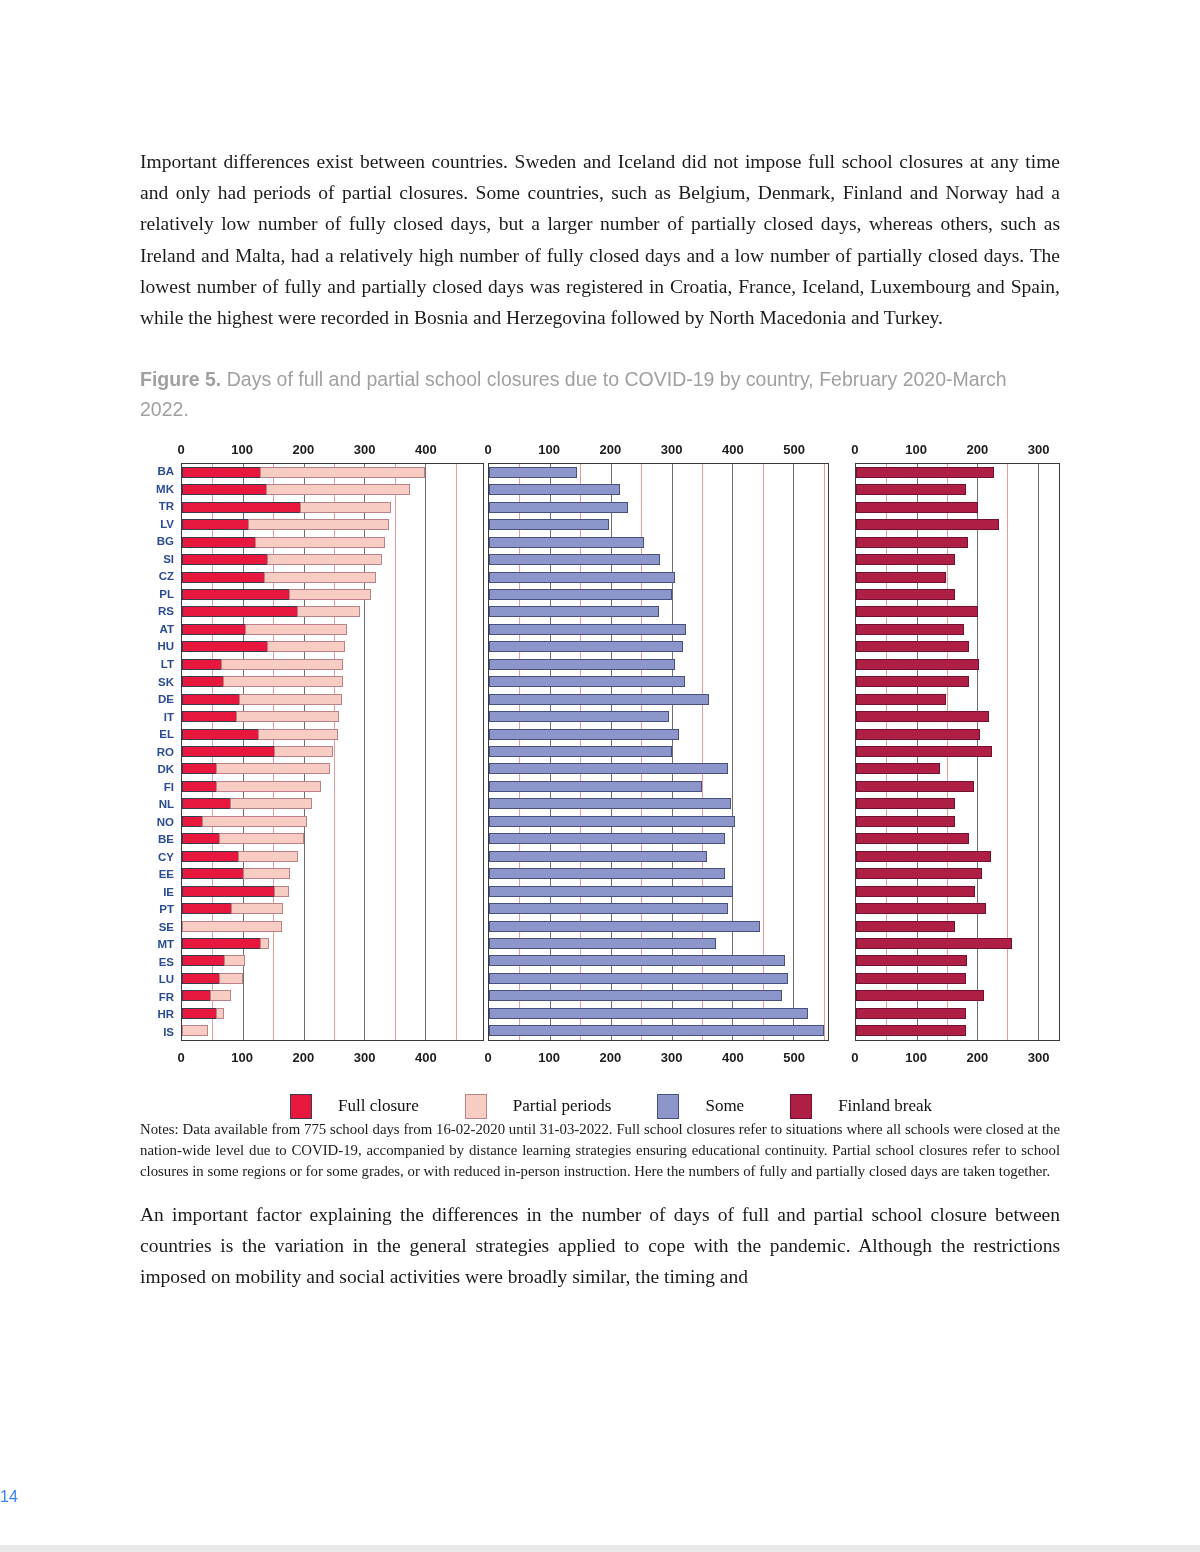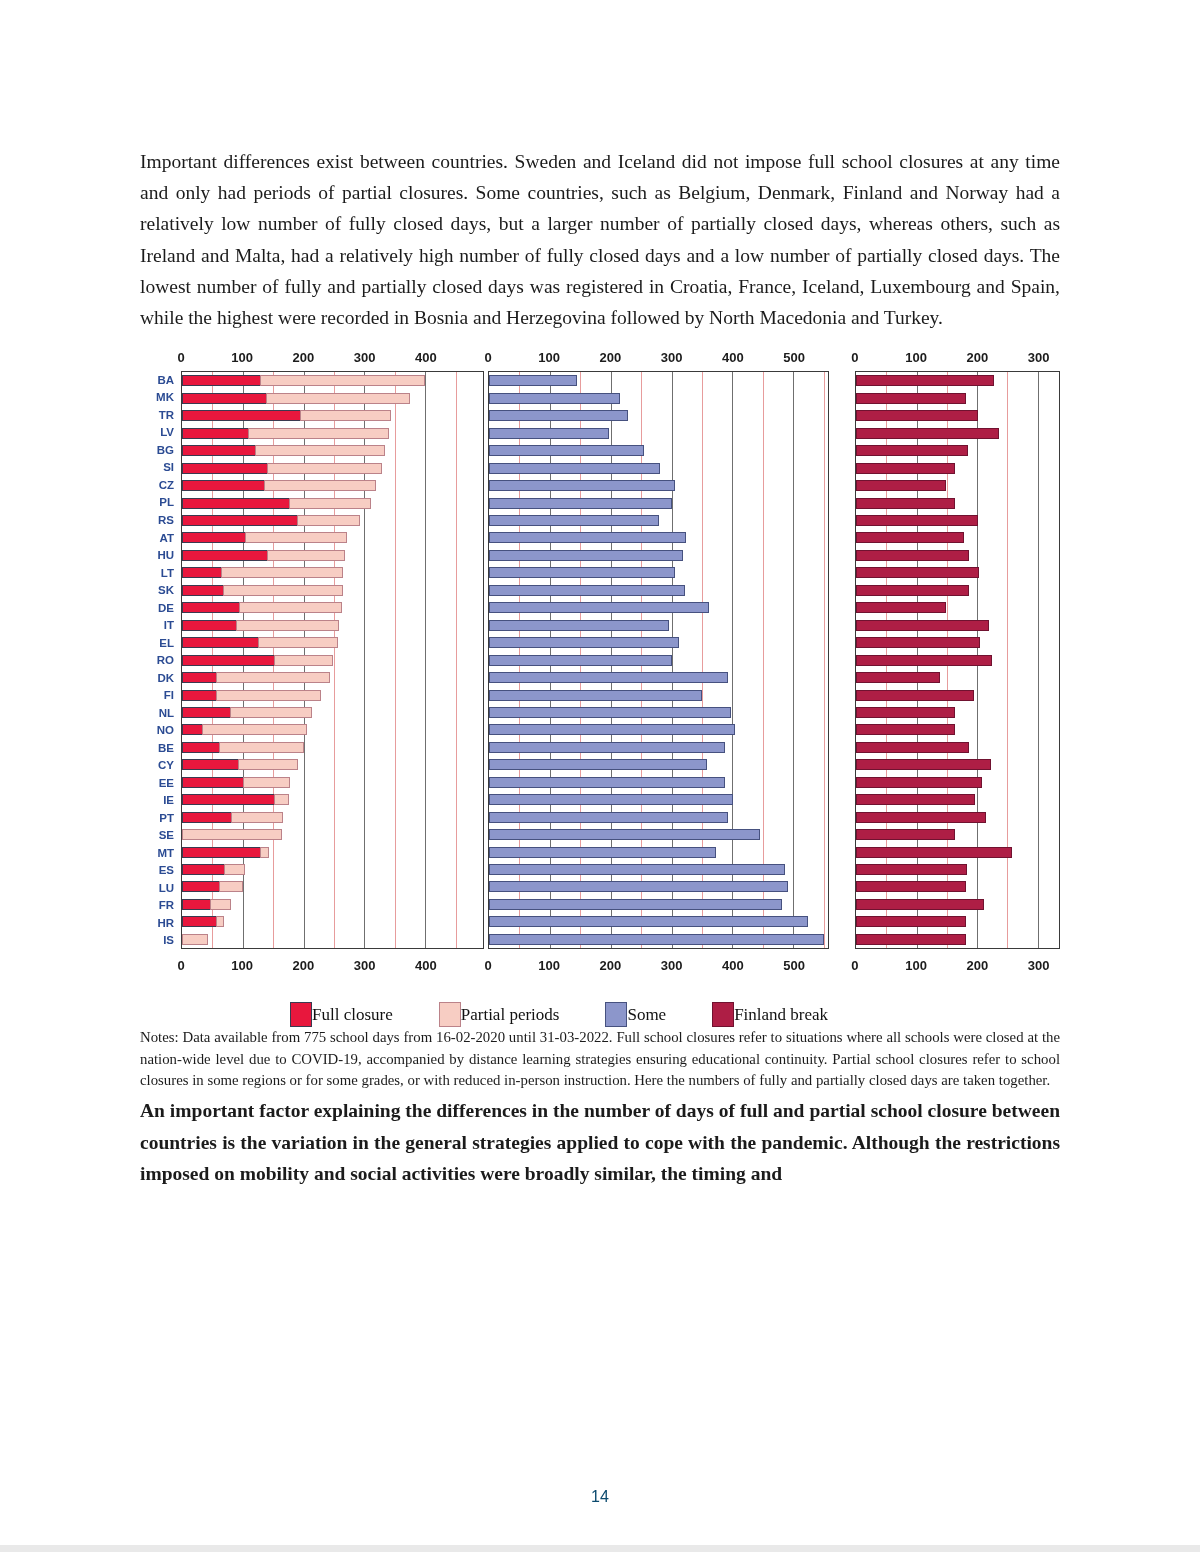--- a/index.html
+++ b/index.html
@@ -27,38 +27,41 @@
   .grid{position:absolute;top:0;bottom:0;width:1px;}
   .grid.minor{background:#e79c9c;}
   .grid.major{background:#6f6f6f;}
   .rows{position:absolute;left:0;right:0;top:0;bottom:0;display:flex;flex-direction:column;}
   .row{flex:1;display:flex;align-items:center;}
   .bar{display:flex;width:100%;height:11px;}
   .seg{height:100%;border:1px solid;box-sizing:border-box;flex-shrink:0;}
   .seg + .seg{margin-left:-1px;}
 
   .legend{display:flex;gap:46px;margin:26px 0 0 150px;align-items:center;}
-  .lg-item{display:flex;align-items:center;}
+  .lg-item{display:flex;align-items:center;gap:26px;}
   .swatch{width:22px;height:25px;border:1.6px solid;box-sizing:border-box;}
   .lg-label{font-size:17px;color:#111;}
 
   .source-line{margin-top:22px;font-size:14.8px;line-height:1.45;}
   .notes{font-size:14.8px;line-height:1.45;text-align:justify;margin:0;}
-  .para2{margin-top:4px;font-weight:bold;}
-  .page-num{position:absolute;bottom:46px;left:0;right:0;text-align:center;
-            font-family:"Liberation Sans",sans-serif;font-size:16px;color:#0c4a6e;}
+  .para2{margin-top:16px;}
+  .page-num{position:absolute;bottom:46px;left:0;right:0;text-align:left;
+            font-family:"Liberation Sans",sans-serif;font-size:16px;color:#3b82f6;}
   .bottom-strip{position:absolute;bottom:0;left:0;right:0;height:7px;background:#e9e9e9;}
 </style>
 </head>
 <body>
 
 <div class="content">
 
   <p class="body-text">Important differences exist between countries. Sweden and Iceland did not impose full school closures at any time and only had periods of partial closures. Some countries, such as Belgium, Denmark, Finland and Norway had a relatively low number of fully closed days, but a larger number of partially closed days, whereas others, such as Ireland and Malta, had a relatively high number of fully closed days and a low number of partially closed days. The lowest number of fully and partially closed days was registered in Croatia, France, Iceland, Luxembourg and Spain, while the highest were recorded in Bosnia and Herzegovina followed by North Macedonia and Turkey.</p>
 
+  <div class="caption">
+    <span class="cap-label">Figure 5.</span><span> Days of full and partial school closures due to COVID-19 by country, February 2020-March 2022.</span>
+  </div>
 
   <div class="chart" id="chart">
     <div id="labels-col">
         <div class="clabel">BA</div>
         <div class="clabel">MK</div>
         <div class="clabel">TR</div>
         <div class="clabel">LV</div>
         <div class="clabel">BG</div>
         <div class="clabel">SI</div>
         <div class="clabel">CZ</div>

